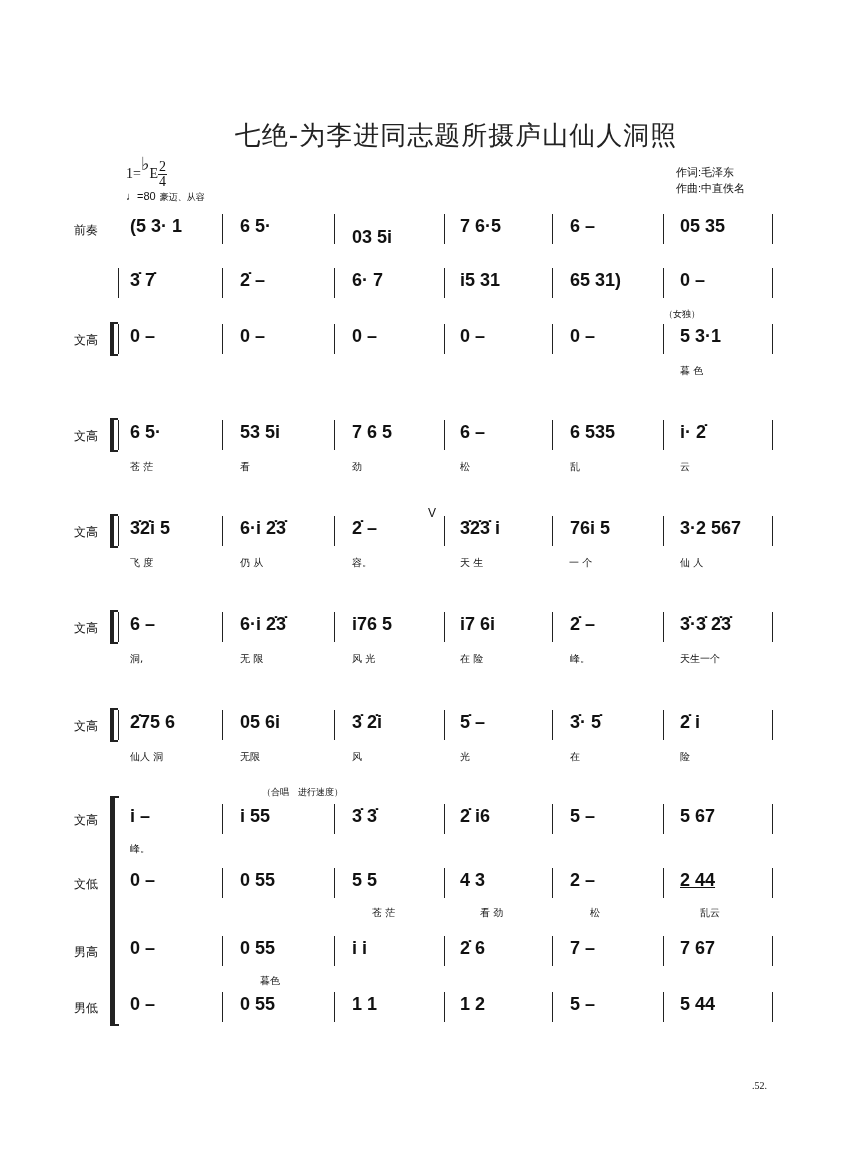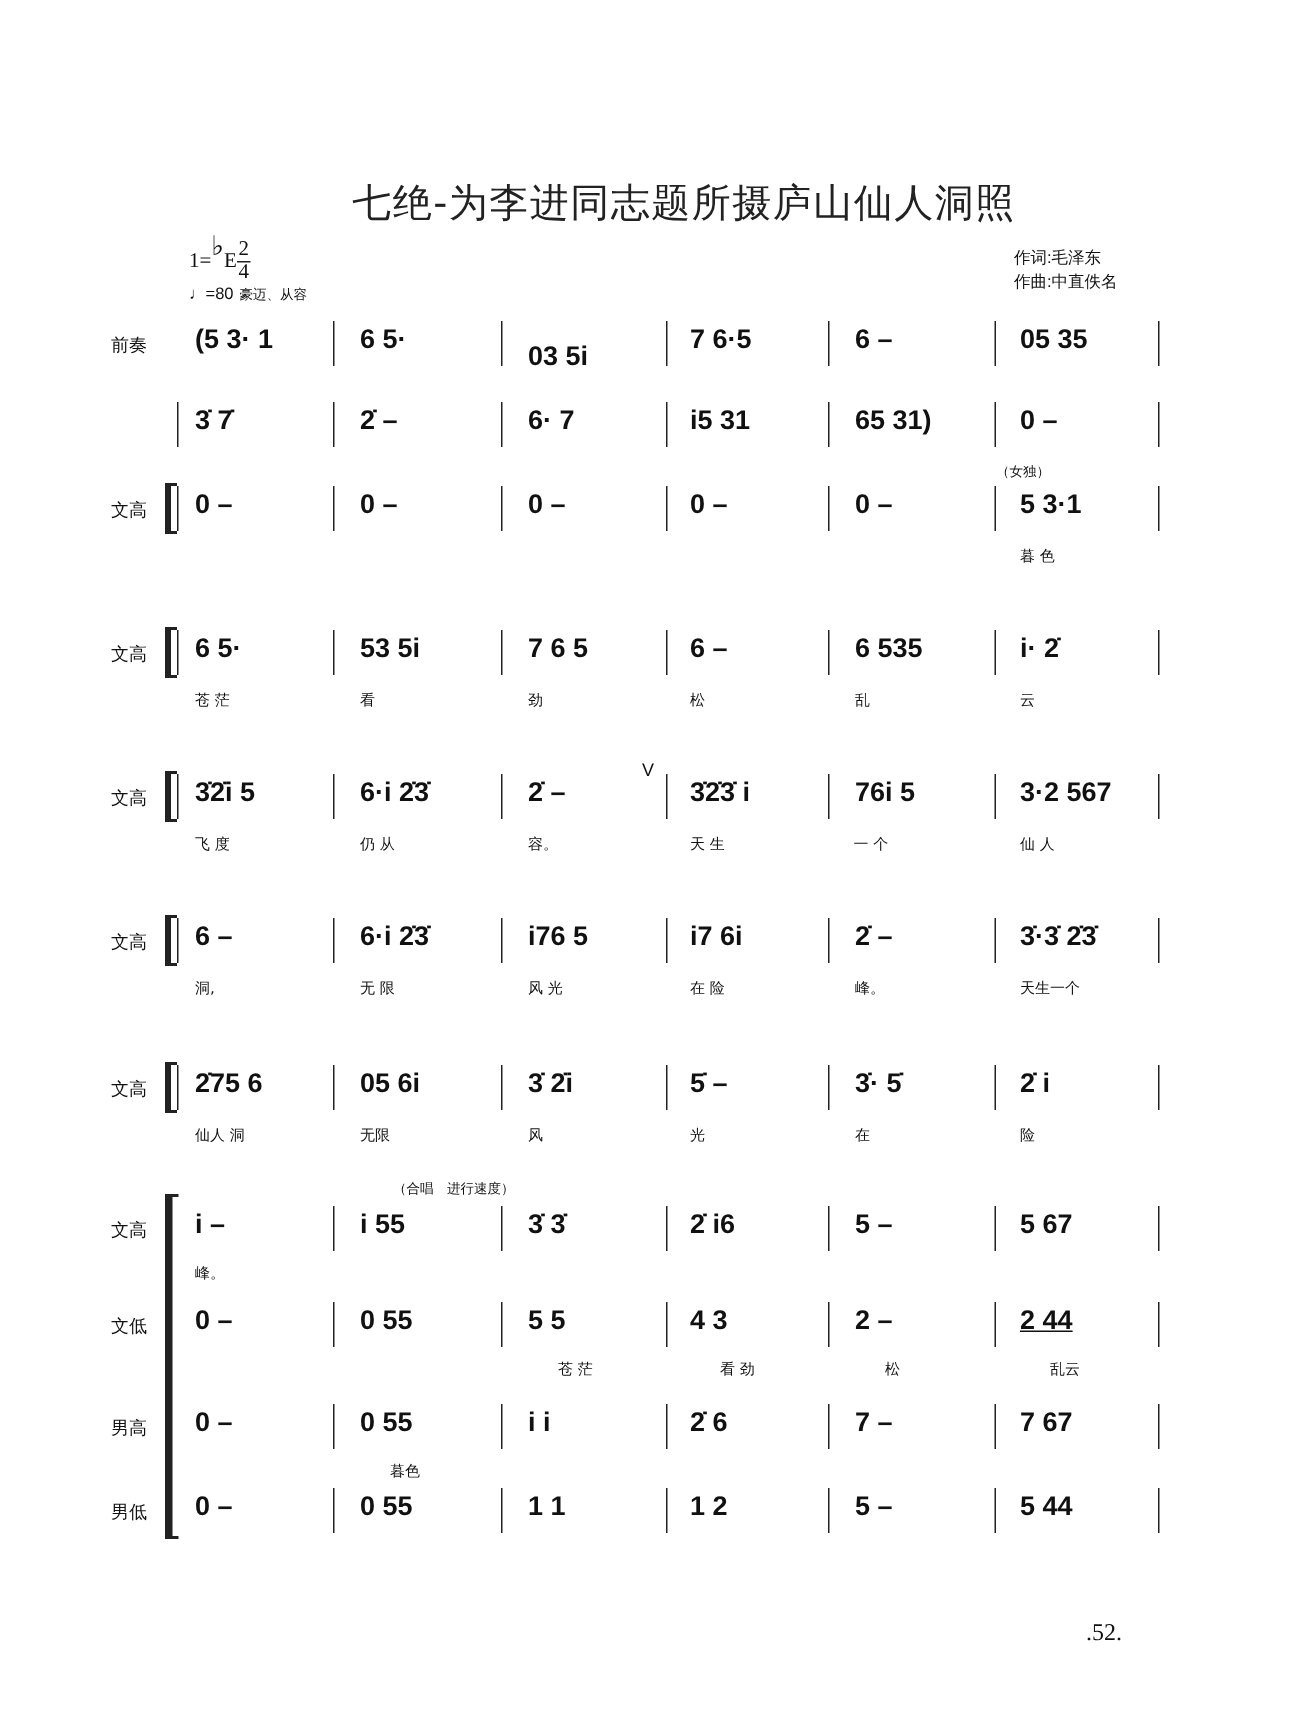--- a/index.html
+++ b/index.html
@@ -7,21 +7,21 @@
   .abs{position:absolute;}
   .title{left:0;width:862px;top:118px;text-align:center;font-family:"DejaVu Sans",sans-serif;font-size:26px;font-weight:normal;letter-spacing:1px;color:#222;padding-left:50px;box-sizing:border-box;}
   .key{left:126px;top:160px;font-family:"Liberation Serif",serif;font-size:14px;}
   .key .flat{font-size:18px;position:relative;top:-8px;}
   .frac{display:inline-block;vertical-align:middle;text-align:center;line-height:14px;font-family:"Liberation Serif",serif;font-size:14px;}
   .frac span{display:block;}
   .frac .num{border-bottom:1px solid #222;padding:0 1px;}
   .tempo{left:126px;top:190px;font-size:11px;}
   .tempo .desc{font-size:9px;margin-left:4px;}
   .credits{left:676px;top:164px;font-size:11px;line-height:16px;}
-  .pagenum{left:724px;top:1080px;font-family:"Liberation Serif",serif;font-size:16px;}
+  .pagenum{left:752px;top:1080px;font-family:"Liberation Serif",serif;font-size:10px;}
   .label{font-size:12px;width:40px;text-align:right;}
   .note-row{font-weight:bold;font-size:18px;}
   .bar{position:absolute;width:1px;background:#222;}
   .brace{position:absolute;border-left:4px solid #222;}
   .brace:before,.brace:after{content:"";position:absolute;left:-4px;width:8px;height:2px;background:#222;}
   .brace:before{top:0;}
   .brace:after{bottom:0;}
   .m{position:absolute;white-space:nowrap;}
   .lyric{font-size:10px;font-family:"DejaVu Sans",sans-serif;}
   .small{font-size:9px;}

